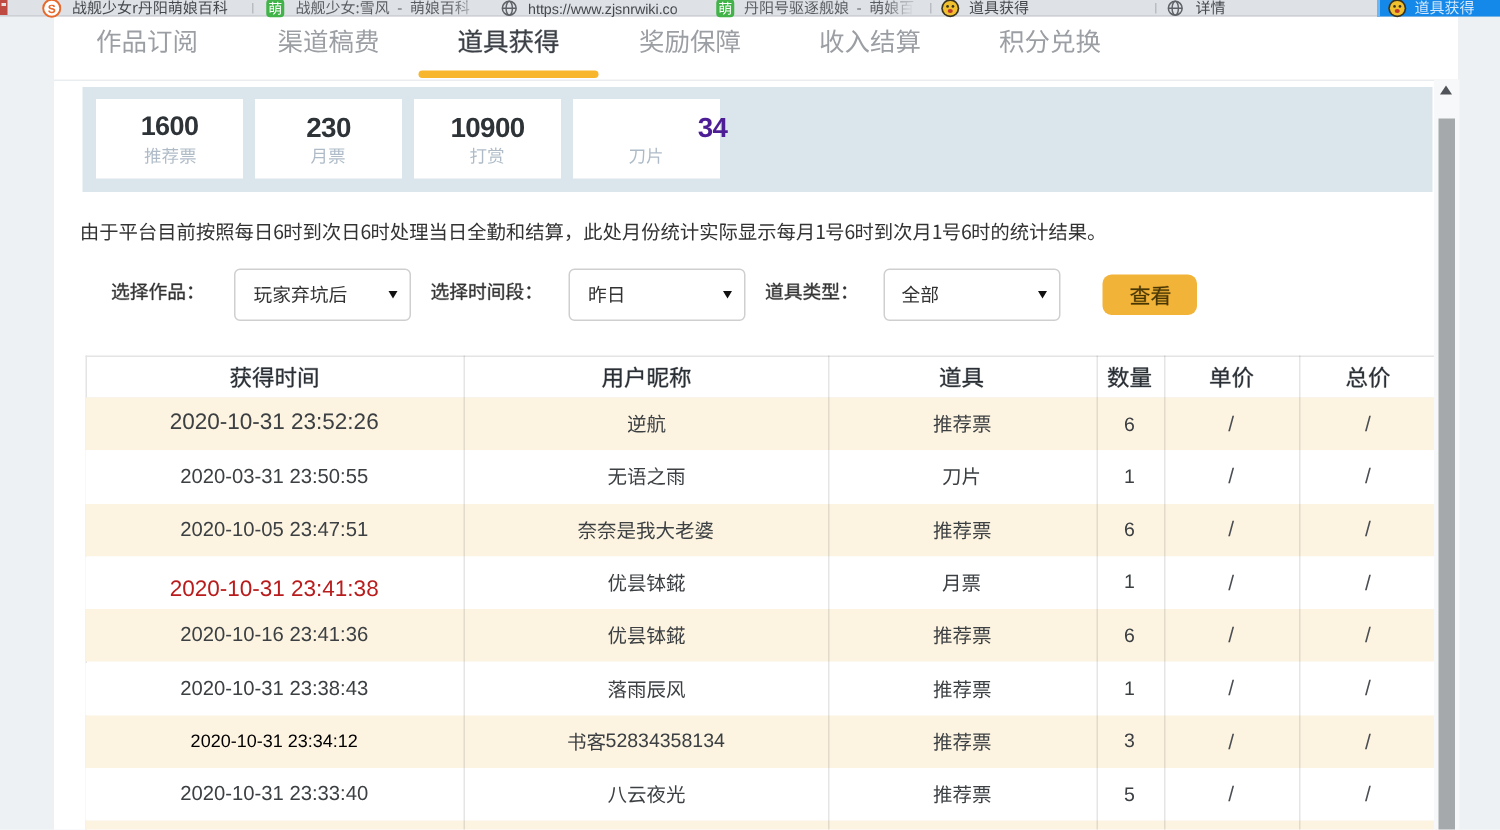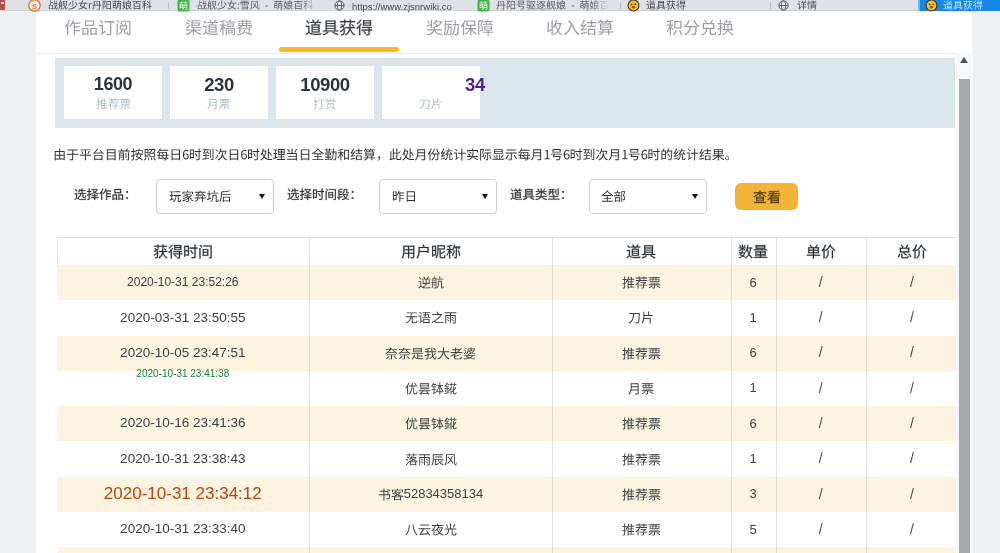--- a/index.html
+++ b/index.html
@@ -446,21 +446,21 @@
 <svg style="position:absolute;left:805.8px;top:243.5px;overflow:visible;" width="30.00" height="15.00" viewBox="0 0 2000 1000" fill="#2b3036" stroke="#2b3036" stroke-width="15">
     <use href="#g5355" x="0"></use>
     <use href="#g4EF7" x="1000"></use>
   </svg>
 <svg style="position:absolute;left:897.0px;top:243.5px;overflow:visible;" width="30.00" height="15.00" viewBox="0 0 2000 1000" fill="#2b3036" stroke="#2b3036" stroke-width="15">
     <use href="#g603B" x="0"></use>
     <use href="#g4EF7" x="1000"></use>
   </svg>
 <div style="position:absolute;left:56.5px;top:264.5px;width:901.5px;height:1px;background:#ececec;"></div>
 <div style="position:absolute;left:56.5px;top:265.00px;width:901.5px;height:35.30px;background:#fcf3e1;"></div>
-<div style="position:absolute;left:182.8px;top:273.2px;transform:translateX(-50%);font-family:'Liberation Sans',sans-serif;font-size:12px;color:#3c4043;white-space:nowrap;line-height:18.9px;">2020-10-31 23:52:26</div>
+<div style="position:absolute;left:182.8px;top:273.2px;transform:translateX(-50%);font-family:'Liberation Sans',sans-serif;font-size:15px;color:#3c4043;white-space:nowrap;line-height:18.9px;">2020-10-31 23:52:26</div>
 <svg style="position:absolute;left:417.5px;top:276.1px;overflow:visible;" width="26.00" height="13.00" viewBox="0 0 2000 1000" fill="#3c4043">
     <use href="#g9006" x="0"></use>
     <use href="#g822A" x="1000"></use>
   </svg>
 <svg style="position:absolute;left:621.8px;top:276.1px;overflow:visible;" width="39.00" height="13.00" viewBox="0 0 3000 1000" fill="#3c4043">
     <use href="#g63A8" x="0"></use>
     <use href="#g8350" x="1000"></use>
     <use href="#g7968" x="2000"></use>
   </svg>
 <div style="position:absolute;left:753.0px;top:273.5px;transform:translateX(-50%);font-family:'Liberation Sans',sans-serif;font-size:13.0px;color:#3c4043;white-space:nowrap;line-height:18.2px;">6</div>
@@ -494,21 +494,21 @@
   </svg>
 <svg style="position:absolute;left:621.8px;top:346.8px;overflow:visible;" width="39.00" height="13.00" viewBox="0 0 3000 1000" fill="#3c4043">
     <use href="#g63A8" x="0"></use>
     <use href="#g8350" x="1000"></use>
     <use href="#g7968" x="2000"></use>
   </svg>
 <div style="position:absolute;left:753.0px;top:344.1px;transform:translateX(-50%);font-family:'Liberation Sans',sans-serif;font-size:13.0px;color:#3c4043;white-space:nowrap;line-height:18.2px;">6</div>
 <div style="position:absolute;left:820.8px;top:343.4px;transform:translateX(-50%);font-family:'Liberation Sans',sans-serif;font-size:14.0px;color:#4a4d52;white-space:nowrap;line-height:19.6px;">/</div>
 <div style="position:absolute;left:912.0px;top:343.4px;transform:translateX(-50%);font-family:'Liberation Sans',sans-serif;font-size:14.0px;color:#4a4d52;white-space:nowrap;line-height:19.6px;">/</div>
 <div style="position:absolute;left:56.5px;top:370.90px;width:901.5px;height:35.30px;background:#fff;"></div>
-<div style="position:absolute;left:182.8px;top:365px;transform:translateX(-50%);font-family:'Liberation Sans',sans-serif;font-size:10px;color:#15803d;white-space:nowrap;line-height:18.9px;">2020-10-31 23:41:38</div>
+<div style="position:absolute;left:182.8px;top:384px;transform:translateX(-50%);font-family:'Liberation Sans',sans-serif;font-size:15px;color:#b91c1c;white-space:nowrap;line-height:18.9px;">2020-10-31 23:41:38</div>
 <svg style="position:absolute;left:404.5px;top:382.0px;overflow:visible;" width="52.00" height="13.00" viewBox="0 0 4000 1000" fill="#3c4043">
     <use href="#g4F18" x="0"></use>
     <use href="#g6619" x="1000"></use>
     <use href="#g94B5" x="2000"></use>
     <use href="#g9335" x="3000"></use>
   </svg>
 <svg style="position:absolute;left:628.2px;top:382.0px;overflow:visible;" width="26.00" height="13.00" viewBox="0 0 2000 1000" fill="#3c4043">
     <use href="#g6708" x="0"></use>
     <use href="#g7968" x="1000"></use>
   </svg>
@@ -541,21 +541,21 @@
   </svg>
 <svg style="position:absolute;left:621.8px;top:452.6px;overflow:visible;" width="39.00" height="13.00" viewBox="0 0 3000 1000" fill="#3c4043">
     <use href="#g63A8" x="0"></use>
     <use href="#g8350" x="1000"></use>
     <use href="#g7968" x="2000"></use>
   </svg>
 <div style="position:absolute;left:753.0px;top:450.0px;transform:translateX(-50%);font-family:'Liberation Sans',sans-serif;font-size:13.0px;color:#3c4043;white-space:nowrap;line-height:18.2px;">1</div>
 <div style="position:absolute;left:820.8px;top:449.3px;transform:translateX(-50%);font-family:'Liberation Sans',sans-serif;font-size:14.0px;color:#4a4d52;white-space:nowrap;line-height:19.6px;">/</div>
 <div style="position:absolute;left:912.0px;top:449.3px;transform:translateX(-50%);font-family:'Liberation Sans',sans-serif;font-size:14.0px;color:#4a4d52;white-space:nowrap;line-height:19.6px;">/</div>
 <div style="position:absolute;left:56.5px;top:476.80px;width:901.5px;height:35.30px;background:#fcf3e1;"></div>
-<div style="position:absolute;left:182.8px;top:485.0px;transform:translateX(-50%);font-family:'Liberation Sans',sans-serif;font-size:17px;color:#c2410c;white-space:nowrap;line-height:18.9px;">2020-10-31 23:34:12</div>
+<div style="position:absolute;left:182.8px;top:485.0px;transform:translateX(-50%);font-family:'Liberation Sans',sans-serif;font-size:12px;color:#000000;white-space:nowrap;line-height:18.9px;">2020-10-31 23:34:12</div>
 <svg style="position:absolute;left:377.7px;top:487.9px;overflow:visible;" width="26.00" height="13.00" viewBox="0 0 2000 1000" fill="#3c4043">
     <use href="#g4E66" x="0"></use>
     <use href="#g5BA2" x="1000"></use>
   </svg>
 <div style="position:absolute;left:403.7px;top:485.3px;font-family:'Liberation Sans',sans-serif;font-size:13.0px;color:#3c4043;white-space:nowrap;line-height:18.2px;">52834358134</div>
 <svg style="position:absolute;left:621.8px;top:487.9px;overflow:visible;" width="39.00" height="13.00" viewBox="0 0 3000 1000" fill="#3c4043">
     <use href="#g63A8" x="0"></use>
     <use href="#g8350" x="1000"></use>
     <use href="#g7968" x="2000"></use>
   </svg>

